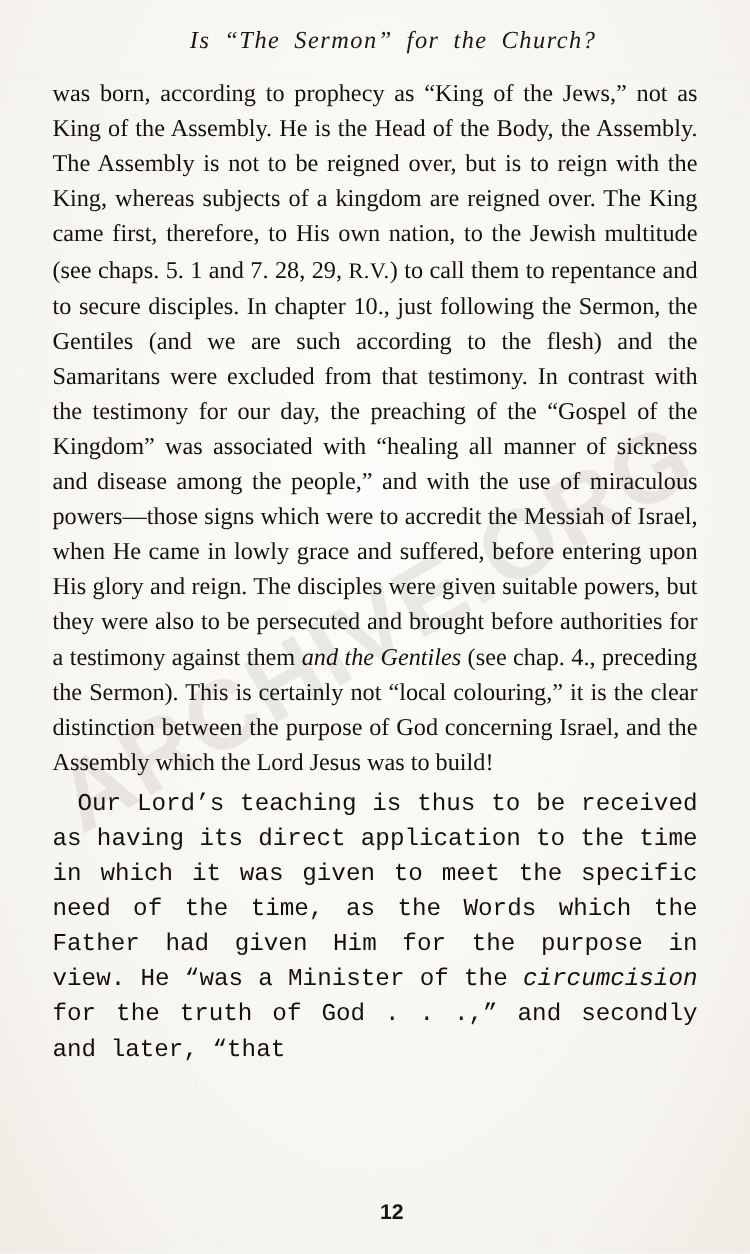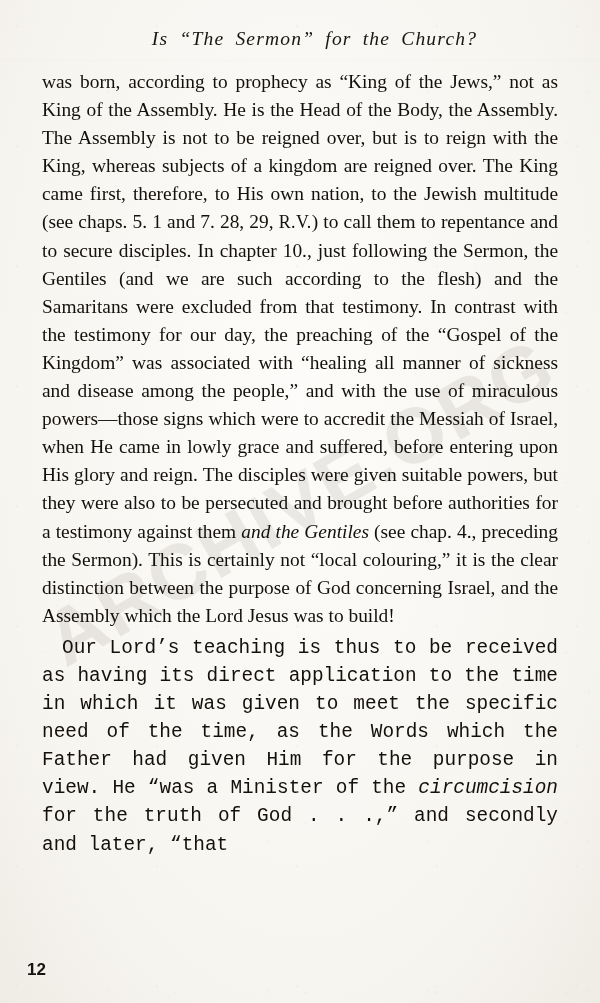--- a/index.html
+++ b/index.html
@@ -57,21 +57,21 @@
   }
 
   .running-head {
     position: relative;
     z-index: 4;
     text-align: center;
     font-style: italic;
     font-size: 19.5px;
     letter-spacing: 1.2px;
     word-spacing: 5px;
-    padding-top: 28px;
+    padding-top: 22px;
     padding-bottom: 4px;
     color: #1a1712;
     margin-left: 29px;
   }
 
   .body-text {
     position: relative;
     z-index: 4;
     margin: 14px 38px 0 38px;
     font-size: 19.4px;
@@ -98,21 +98,21 @@
 
   em {
     font-style: italic;
   }
 
   .folio {
     position: absolute;
     left: 11px;
     right: 0;
     bottom: 23px;
-    text-align: left;
+    text-align: center;
     font-family: "Liberation Sans", sans-serif;
     font-weight: 700;
     font-size: 17px;
     z-index: 4;
     color: #17140f;
     padding-left: 16px;
   }
 
   
   .showthrough {

